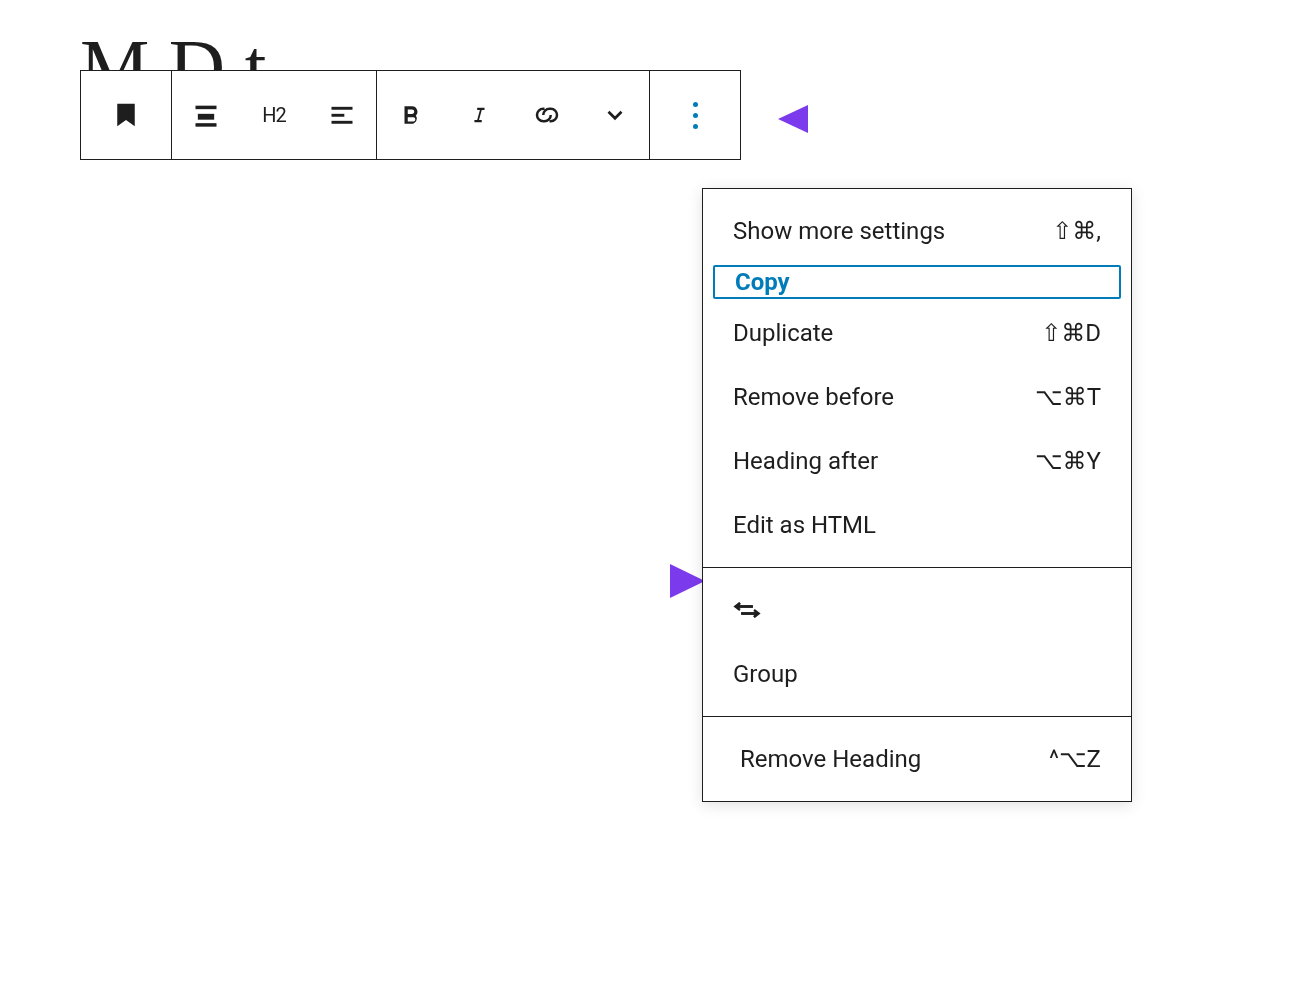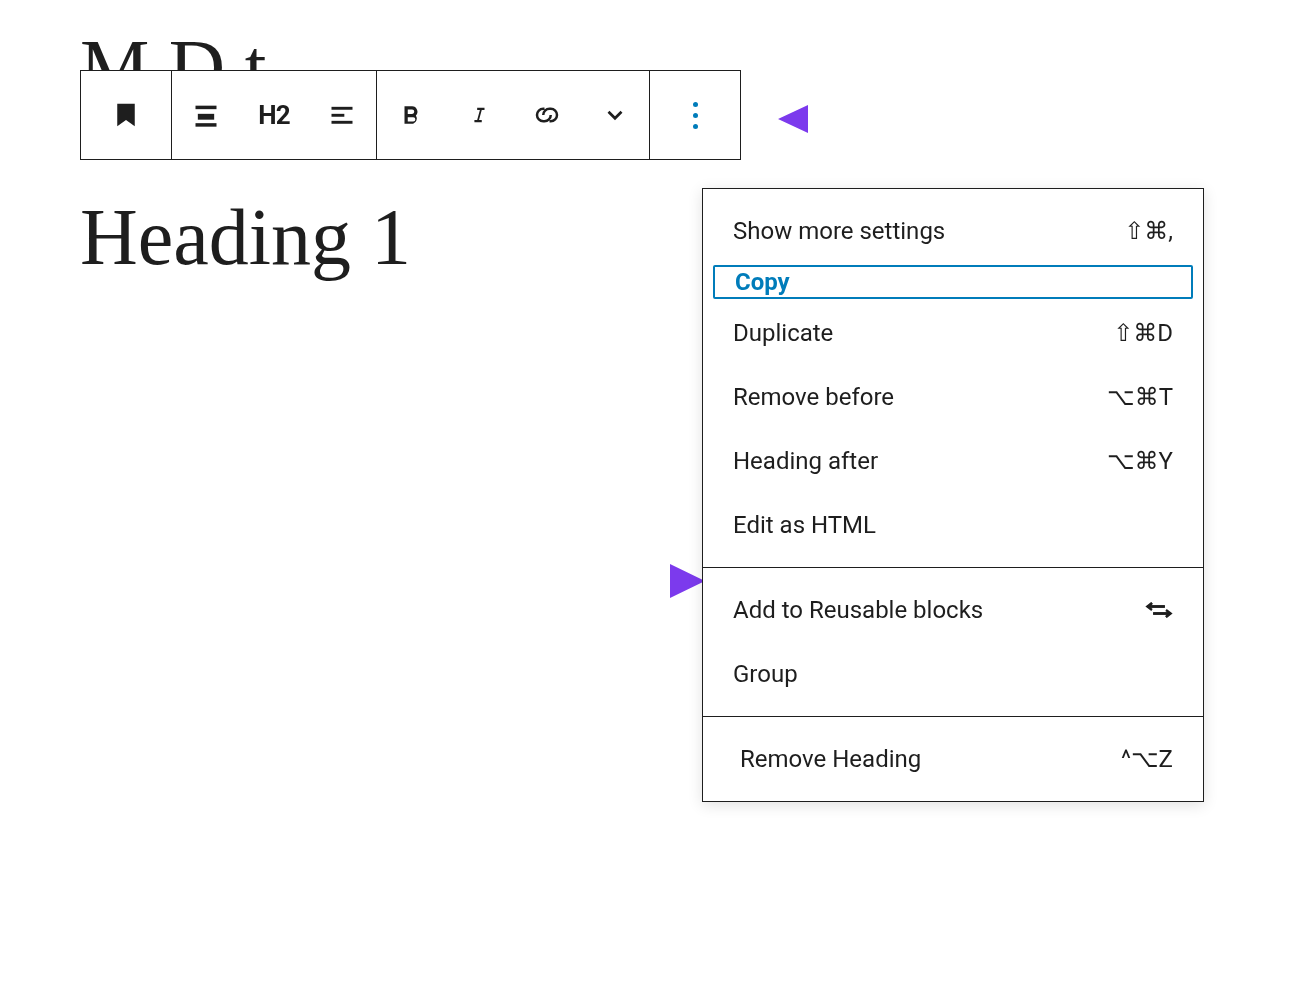--- a/index.html
+++ b/index.html
@@ -47,22 +47,22 @@
       height: 88px;
       display: flex;
       align-items: center;
       justify-content: center;
       cursor: pointer;
       color: #1e1e1e;
     }
     .toolbar-btn.narrow { width: 68px; }
     .toolbar-btn svg { display: block; }
     .h2-label {
-      font-weight: 700;
-      font-size: 26px;
+      font-weight: 400;
+      font-size: 20px;
       letter-spacing: -1px;
     }
     .heading-text {
       position: absolute;
       top: 192px;
       left: 80px;
       font-family: Georgia, 'Times New Roman', serif;
       font-size: 80px;
       font-weight: 400;
       color: #1e1e1e;
@@ -82,21 +82,21 @@
       position: absolute;
       color: #7c3aed;
     }
     .arrow svg { display: block; }
     .arrow1 { top: 90px; left: 778px; }
     .arrow2 { top: 552px; left: 565px; }
     .dropdown {
       position: absolute;
       top: 188px;
       left: 702px;
-      width: 502px;
+      width: 430px;
       border: 1.5px solid #1e1e1e;
       background: #fff;
       box-shadow: 0 3px 14px rgba(0,0,0,0.12);
     }
     .dropdown-section {
       border-bottom: 1.5px solid #1e1e1e;
       padding: 10px 0;
     }
     .dropdown-section:last-child { border-bottom: none; margin-left: 7px; }
     .dropdown-item {
@@ -195,21 +195,20 @@
       <div class="toolbar-btn">
         <span class="more-dots">
           <span></span>
             <span></span>
             <span></span>
         </span>
       </div>
     </div>
   </div>
 
-  <div class="heading-text">Heading 1</div>
 </div>
 
 <div class="arrow arrow1">
   <svg width="100" height="58" viewBox="0 0 100 58">
       <path d="M100 29 L30 29 L30 15 L0 29 L30 43 L30 29" fill="#7c3aed"></path>
     </svg>
 </div>
 <div class="arrow arrow2">
   <svg width="140" height="58" viewBox="0 0 140 58">
       <path d="M0 29 L105 29 L105 12 L140 29 L105 46 L105 29" fill="#7c3aed"></path>
@@ -236,21 +235,20 @@
     <div class="dropdown-item">
       <span>Heading after</span>
       <span class="shortcut">⌥⌘Y</span>
     </div>
     <div class="dropdown-item">
       <span>Edit as HTML</span>
     </div>
   </div>
   <div class="dropdown-section">
     <div class="dropdown-item">
-      <span>Add to Reusable blocks</span>
       <span class="reusable-icon">
         <svg width="28" height="28" viewBox="0 0 24 24" fill="none">
             <path d="M3 9l3-3M3 9h14a4 4 0 0 1 0 0M21 15l-3 3M21 15H7a4 4 0 0 1 0 0" stroke="#1e1e1e" stroke-width="2"></path>
             <path d="M2 9h15M22 15H7" stroke="#1e1e1e" stroke-width="2"></path>
             <path d="M6 6l-4 3 4 3M18 12l4 3-4 3" fill="none" stroke="#1e1e1e" stroke-width="2"></path>
           </svg>
       </span>
     </div>
     <div class="dropdown-item">
       <span>Group</span>

